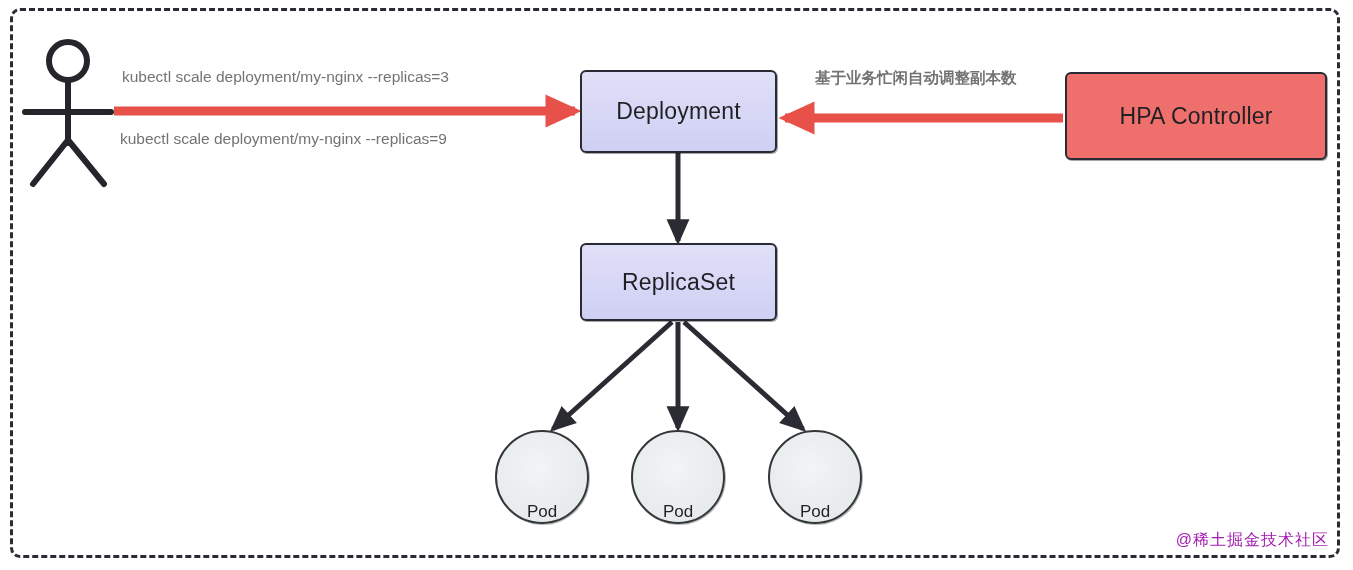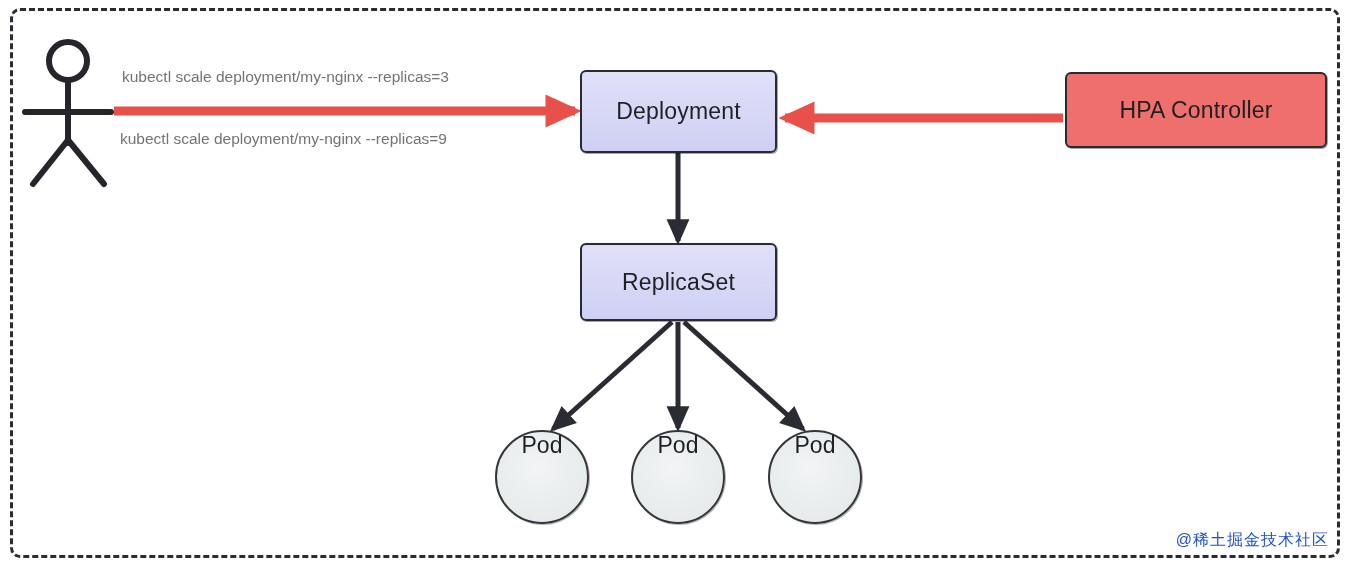--- a/index.html
+++ b/index.html
@@ -51,35 +51,35 @@
     box-shadow: 1px 1px 0 rgba(0,0,0,0.35);
   }
   .node-box.lavender {
     background: linear-gradient(180deg, #e0e0f8 0%, #cfcff4 100%);
   }
   .node-box.salmon {
     background: #ef6f6c;
   }
   #deployment-box { left: 580px; top: 70px; width: 197px; height: 83px; }
   #replicaset-box { left: 580px; top: 243px; width: 197px; height: 78px; }
-  #hpa-box { left: 1065px; top: 72px; width: 262px; height: 76px; }
+  #hpa-box { left: 1065px; top: 72px; width: 262px; height: 88px; }
 
   
   .pod-circle {
     position: absolute;
     box-sizing: border-box;
     width: 94px;
     height: 94px;
     border-radius: 50%;
     border: 2px solid #33373a;
     background: radial-gradient(circle at 45% 40%, #f2f4f5 0%, #e7ebec 70%, #e2e7e8 100%);
     display: flex;
-    align-items: flex-start;
+    align-items: flex-end;
     justify-content: center;
-    font-size: 23px;
+    font-size: 17px;
     color: #1f2024;
     box-shadow: 1px 1px 0 rgba(0,0,0,0.28);
   }
   #pod-1 { left: 495px; top: 430px; }
   #pod-2 { left: 631px; top: 430px; }
   #pod-3 { left: 768px; top: 430px; }
 
   
   .edge-label {
     position: absolute;
@@ -95,21 +95,21 @@
     font-weight: bold;
     font-size: 15.5px;
   }
 
   
   #watermark {
     position: absolute;
     right: 24px;
     bottom: 19px;
     font-size: 16px;
-    color: #1d4ed8;
+    color: #a21caf;
     white-space: nowrap;
     letter-spacing: 1px;
   }
 </style>
 </head>
 <body>
 
 <div id="canvas">
 
   <div id="boundary"></div>
@@ -138,20 +138,21 @@
 
     <line x1="678" y1="153" x2="678" y2="241" stroke="#2b2b33" stroke-width="5" marker-end="url(#arrow-black)"></line>
 
     <line x1="672" y1="322" x2="553" y2="429" stroke="#2b2b33" stroke-width="5" marker-end="url(#arrow-black)"></line>
     <line x1="678" y1="322" x2="678" y2="428" stroke="#2b2b33" stroke-width="5" marker-end="url(#arrow-black)"></line>
     <line x1="684" y1="322" x2="803" y2="429" stroke="#2b2b33" stroke-width="5" marker-end="url(#arrow-black)"></line>
   </svg>
 
   <div class="edge-label" id="scale-up-label">kubectl scale deployment/my-nginx --replicas=3</div>
   <div class="edge-label" id="scale-down-label">kubectl scale deployment/my-nginx --replicas=9</div>
+  <div class="edge-label" id="hpa-label">基于业务忙闲自动调整副本数</div>
 
   <div class="node-box lavender" id="replicaset-box">
     <span>ReplicaSet</span>
   </div>
 
   <div class="node-box lavender" id="deployment-box">
     <span>Deployment</span>
   </div>
 
   <div class="node-box salmon" id="hpa-box">

